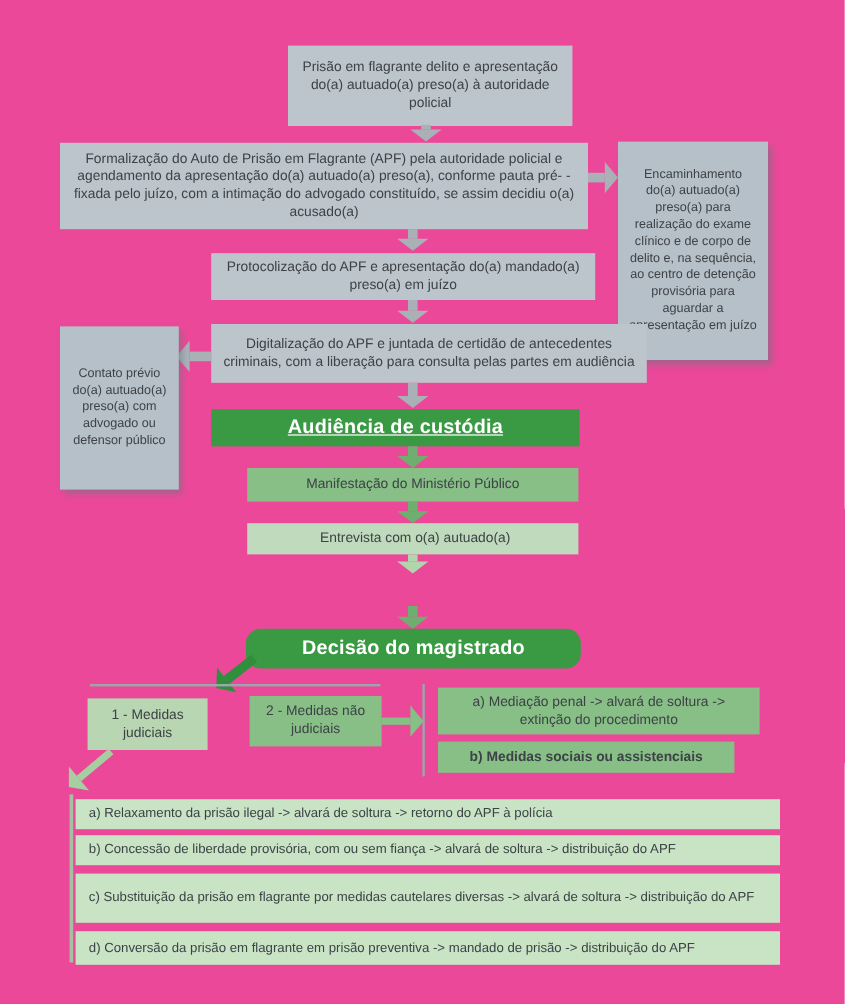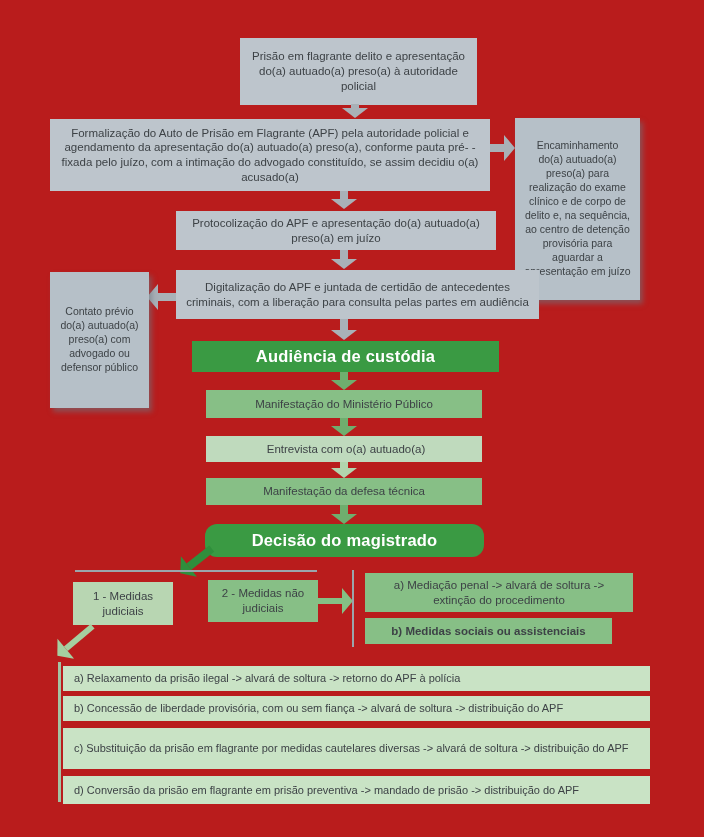--- a/index.html
+++ b/index.html
@@ -1,17 +1,17 @@
 <!DOCTYPE html>
 <html lang="pt"><head>
 <meta charset="utf-8">
 <style>
   html,body{margin:0;padding:0;background:#ffffff;}
   .canvas{
-    position:relative;width:704px;height:837px;background:#b91c1c;overflow:hidden;
+    position:relative;width:704px;height:837px;background:#ec4899;overflow:hidden;
     font-family:"Liberation Sans","DejaVu Sans",sans-serif;color:#3d4246;
   }
   .box{
     position:absolute;display:flex;align-items:center;justify-content:center;
     text-align:center;font-size:11.5px;line-height:1.28;box-sizing:border-box;
     padding:3px 8px;
   }
   .grey{background:#bdc5cc;}
   .side{background:#b6c0c8;font-size:10.5px;line-height:1.33;
         box-shadow:3px 4px 5px rgba(108,118,128,.55);}
@@ -57,63 +57,62 @@
       <div class="head"></div>
   </div>
 
   <div class="box side" style="left:515px;top:118px;width:125px;height:182px;">Encaminhamento do(a) autuado(a) preso(a) para realização do exame clínico e de corpo de delito e, na sequência, ao centro de detenção provisória para aguardar a apresentação em juízo</div>
 
   <div class="arr arr-down" style="--c:#a9b1b7;left:331px;top:191px;height:18px;">
     <div class="stem"></div>
       <div class="head"></div>
   </div>
 
-  <div class="box grey" style="left:176px;top:211px;width:320px;height:39px;">Protocolização do APF e apresentação do(a) autuado(a) preso(a) em juízo</div>
+  <div class="box grey" style="left:176px;top:211px;width:320px;height:39px;">Protocolização do APF e apresentação do(a) mandado(a) preso(a) em juízo</div>
 
   <div class="arr arr-down" style="--c:#a9b1b7;left:331px;top:250px;height:19px;">
     <div class="stem"></div>
       <div class="head"></div>
   </div>
 
   <div class="box grey" style="left:176px;top:270px;width:363px;height:49px;">Digitalização do APF e juntada de certidão de antecedentes criminais, com a liberação para consulta pelas partes em audiência</div>
 
   <div class="arr arr-left" style="--c:#a9b1b7;left:147px;top:284px;width:29px;">
     <div class="head"></div>
       <div class="stem"></div>
   </div>
 
   <div class="box side" style="left:50px;top:272px;width:99px;height:136px;">Contato prévio do(a) autuado(a) preso(a) com advogado ou defensor público</div>
 
   <div class="arr arr-down" style="--c:#a9b1b7;left:331px;top:319px;height:21px;">
     <div class="stem"></div>
       <div class="head"></div>
   </div>
 
-  <div class="box banner" style="left:192px;top:341px;width:307px;height:31px;">Audiência de custódia</div>
+  <div class="box banner" style="left:176px;top:341px;width:307px;height:31px;text-decoration:underline;">Audiência de custódia</div>
 
   <div class="arr arr-down" style="--c:#6fae6e;left:331px;top:372px;height:18px;">
     <div class="stem"></div>
       <div class="head"></div>
   </div>
 
   <div class="box g-med" style="left:206px;top:390px;width:276px;height:28px;">Manifestação do Ministério Público</div>
 
   <div class="arr arr-down" style="--c:#6fae6e;left:331px;top:418px;height:18px;">
     <div class="stem"></div>
       <div class="head"></div>
   </div>
 
   <div class="box g-light" style="left:206px;top:436px;width:276px;height:26px;padding-left:12px;">Entrevista com o(a) autuado(a)</div>
 
   <div class="arr arr-down" style="--c:#b2d5ae;left:331px;top:462px;height:16px;">
     <div class="stem"></div>
       <div class="head"></div>
   </div>
 
-  <div class="box g-med" style="left:206px;top:478px;width:276px;height:27px;">Manifestação da defesa técnica</div>
 
   <div class="arr arr-down" style="--c:#6fae6e;left:331px;top:505px;height:19px;">
     <div class="stem"></div>
       <div class="head"></div>
   </div>
 
   <div class="box banner" style="left:205px;top:524px;width:279px;height:33px;border-radius:12px;">Decisão do magistrado</div>
 
   <div class="arr arr-left" style="--c:#2f8f3c;left:176px;top:548px;width:40px;transform:rotate(-38deg);">
     <div class="head"></div>

